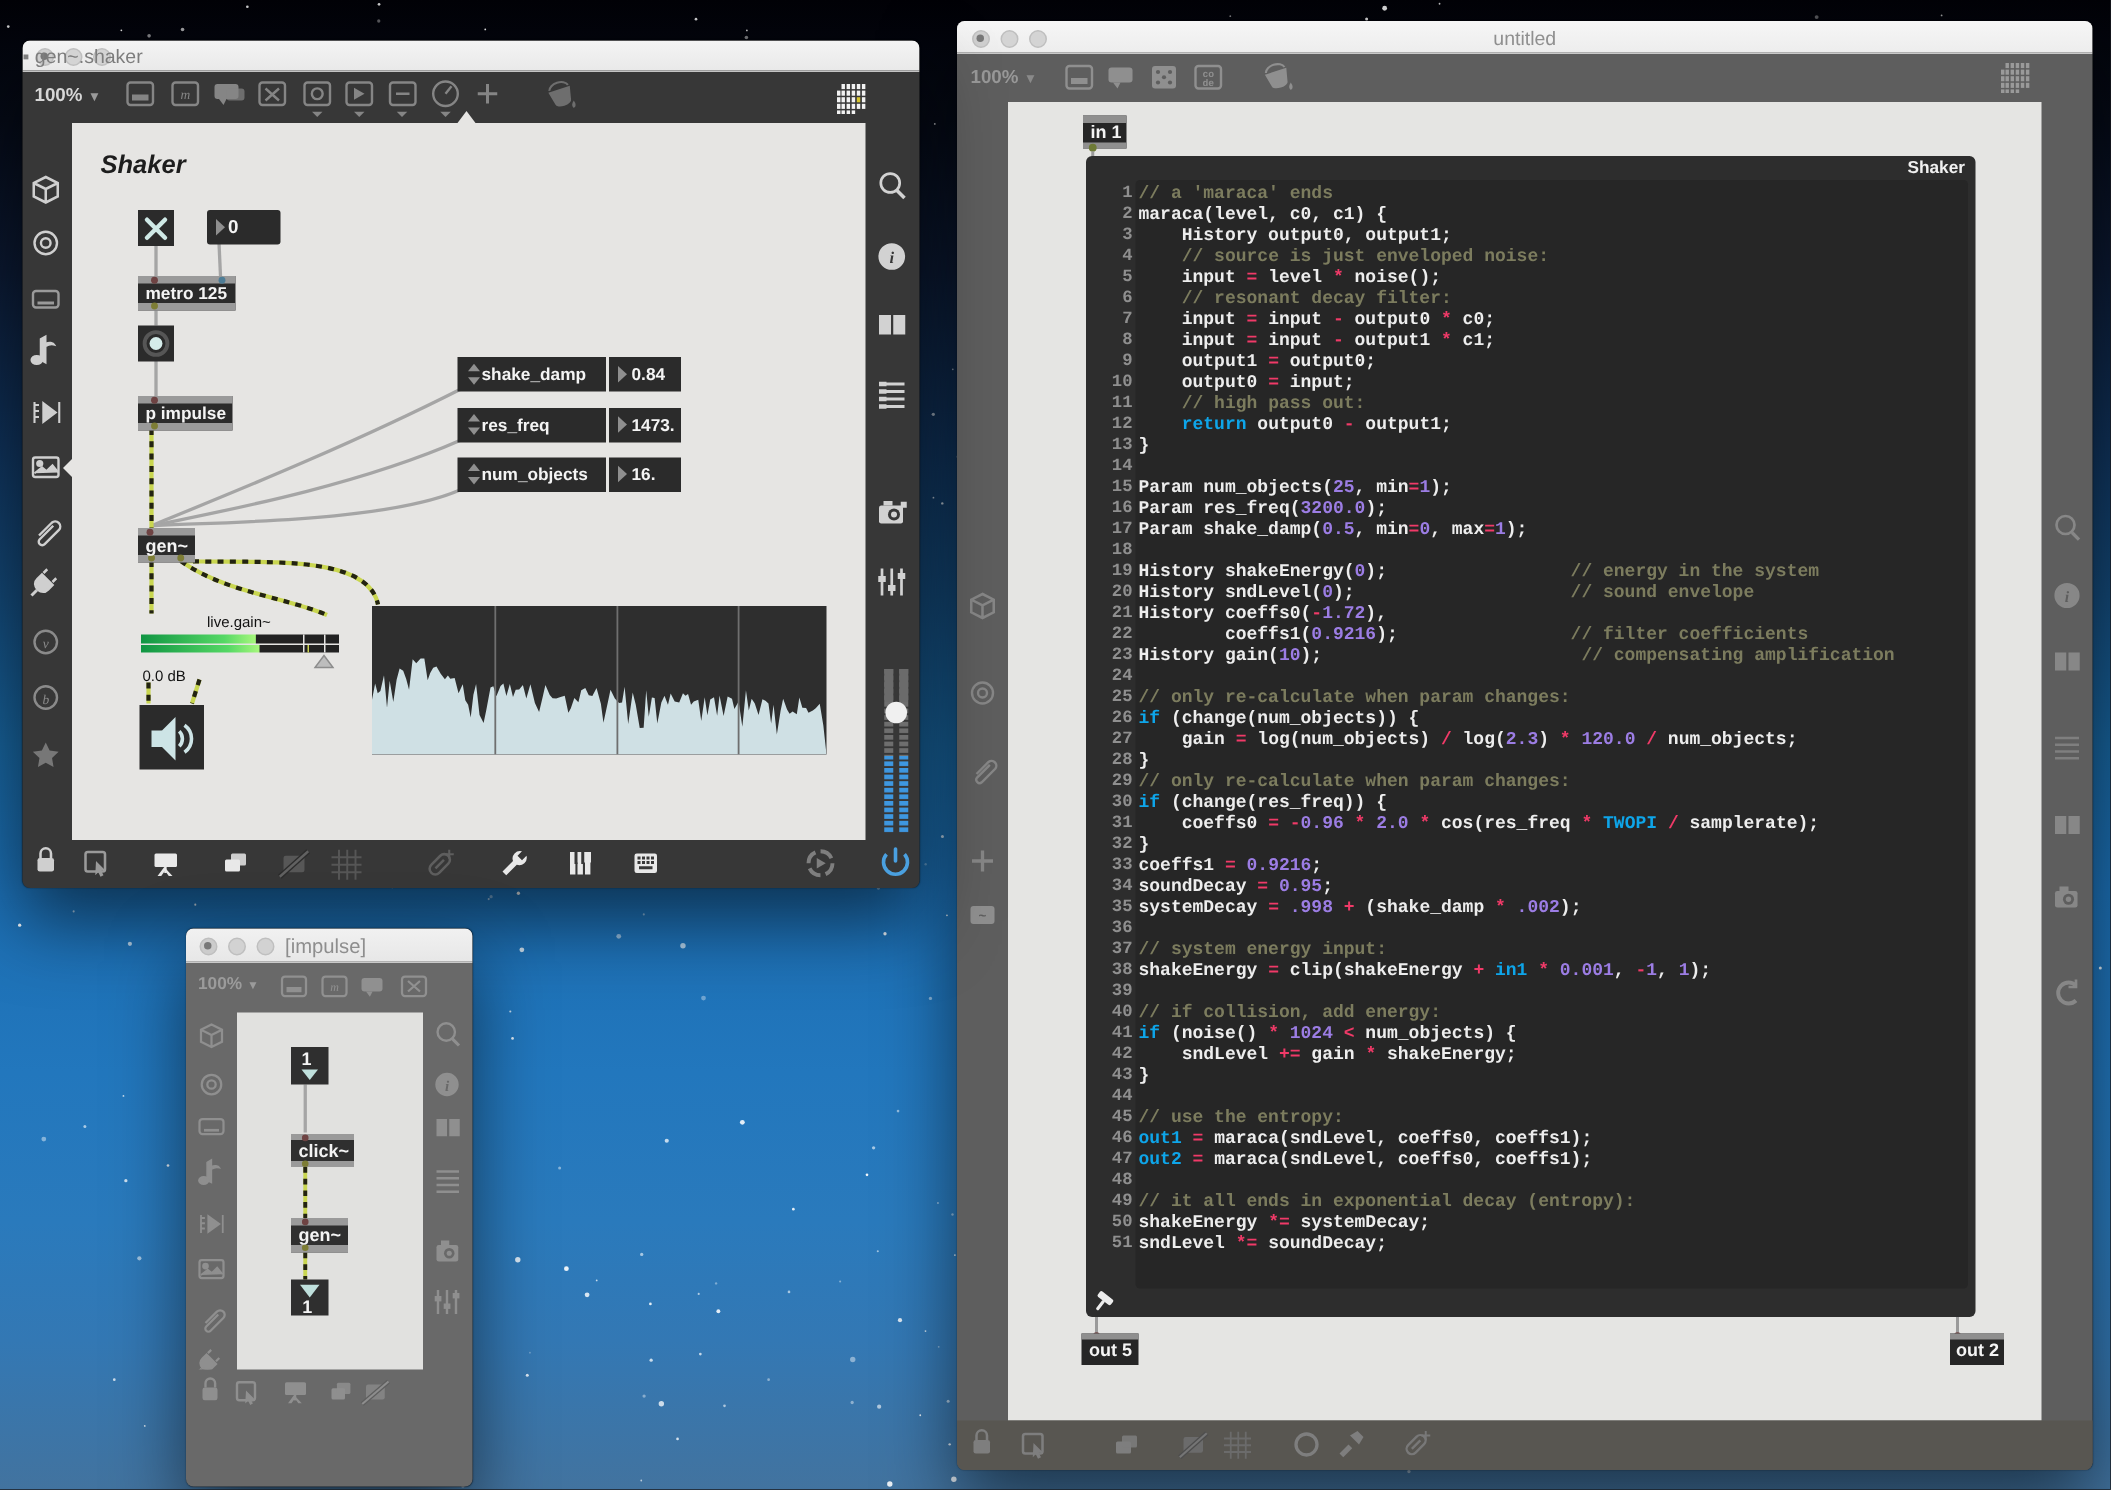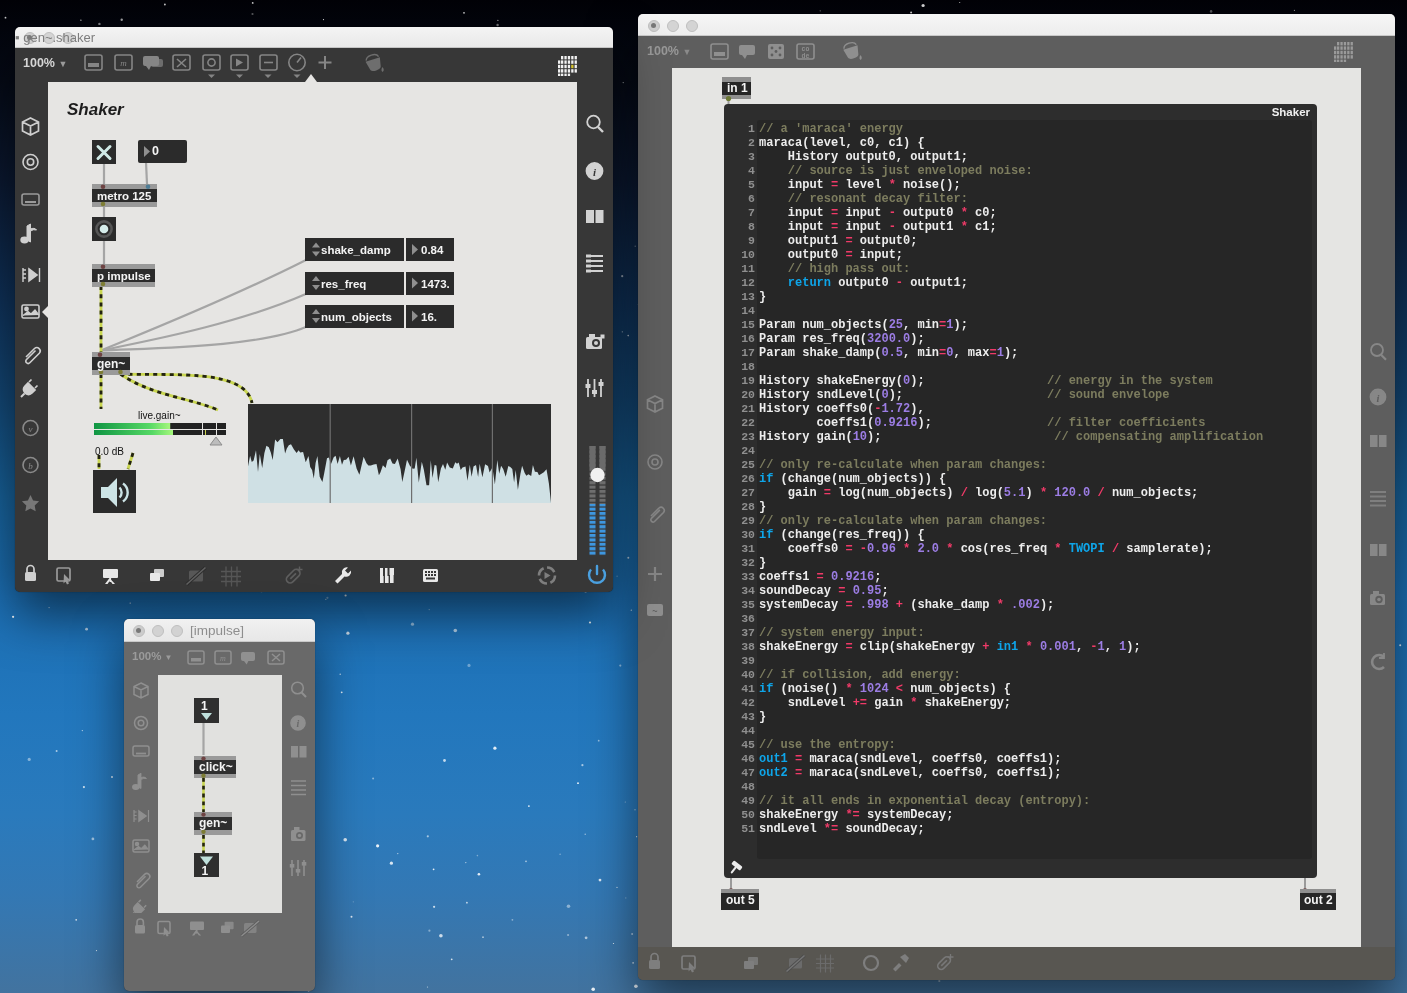--- a/index.html
+++ b/index.html
@@ -321,20 +321,21 @@
     <circle cx="617.1" cy="576.2" r="0.8" fill="#fff" opacity="0.3"></circle>
     <circle cx="636.6" cy="836.7" r="0.6" fill="#fff" opacity="0.84"></circle>
   </svg>
 
 <div class="win" id="w3" style="left:638px;top:14px;width:757px;height:966px;background:#5e5e5e;">
   <div class="tbar" style="height:21px;background:linear-gradient(#f6f6f6,#ededed);border-bottom:1px solid #c9c9c9;"></div>
   <div class="tl" style="left:10px;top:6px;background:#cfcfcf;border:0.5px solid #bfbfbf;"></div>
   <div class="tl" style="left:29px;top:6px;background:#d4d4d4;border:0.5px solid #bfbfbf;"></div>
   <div class="tl" style="left:48px;top:6px;background:#d4d4d4;border:0.5px solid #bfbfbf;"></div>
   <div class="abs" style="left:12.5px;top:8.5px;width:5px;height:5px;border-radius:50%;background:#787878;"></div>
+  <div class="abs" style="left:0;top:4px;width:757px;text-align:center;color:#8f8f8f;font-size:13px;">untitled</div>
 
   <div class="abs" style="left:34px;top:54px;width:689px;height:879px;background:#e5e5e3;"></div>
 
   <div class="abs" style="left:9px;top:30px;color:#989898;font-size:12.5px;font-weight:bold;">100% <span style="font-size:9px;color:#8a8a8a;">▼</span></div>
   <svg class="abs" style="left:0px;top:24px" width="740" height="30" fill="none" stroke="#8f8f8f" stroke-width="1.6">
     <g>
         <rect x="73" y="6" width="17" height="15" rx="2"></rect>
         <rect x="76" y="14" width="11" height="4" fill="#8f8f8f" stroke="none"></rect>
       </g>
     <g fill="#8f8f8f" stroke="none">
@@ -562,21 +563,21 @@
 42
 43
 44
 45
 46
 47
 48
 49
 50
 51</pre>
-<pre id="code"><span class="c">// a 'maraca' energy</span>
+<pre id="code"><span class="c">// a 'maraca' ends</span>
 maraca(level, c0, c1) {
     History output0, output1;
     <span class="c">// source is just enveloped noise:</span>
     input <span class="o">=</span> level <span class="o">*</span> noise();
     <span class="c">// resonant decay filter:</span>
     input <span class="o">=</span> input <span class="o">-</span> output0 <span class="o">*</span> c0;
     input <span class="o">=</span> input <span class="o">-</span> output1 <span class="o">*</span> c1;
     output1 <span class="o">=</span> output0;
     output0 <span class="o">=</span> input;
     <span class="c">// high pass out:</span>
@@ -588,21 +589,21 @@
 Param shake_damp(<span class="n">0.5</span>, min<span class="o">=</span><span class="n">0</span>, max<span class="o">=</span><span class="n">1</span>);
 
 History shakeEnergy(<span class="n">0</span>);                 <span class="c">// energy in the system</span>
 History sndLevel(<span class="n">0</span>);                    <span class="c">// sound envelope</span>
 History coeffs0(<span class="o">-</span><span class="n">1.72</span>),
         coeffs1(<span class="n">0.9216</span>);                <span class="c">// filter coefficients</span>
 History gain(<span class="n">10</span>);                        <span class="c">// compensating amplification</span>
 
 <span class="c">// only re-calculate when param changes:</span>
 <span class="k">if</span> (change(num_objects)) {
-    gain <span class="o">=</span> log(num_objects) <span class="o">/</span> log(<span class="n">5.1</span>) <span class="o">*</span> <span class="n">120.0</span> <span class="o">/</span> num_objects;
+    gain <span class="o">=</span> log(num_objects) <span class="o">/</span> log(<span class="n">2.3</span>) <span class="o">*</span> <span class="n">120.0</span> <span class="o">/</span> num_objects;
 }
 <span class="c">// only re-calculate when param changes:</span>
 <span class="k">if</span> (change(res_freq)) {
     coeffs0 <span class="o">=</span> <span class="o">-</span><span class="n">0.96</span> <span class="o">*</span> <span class="n">2.0</span> <span class="o">*</span> cos(res_freq <span class="o">*</span> <span class="k">TWOPI</span> <span class="o">/</span> samplerate);
 }
 coeffs1 <span class="o">=</span> <span class="n">0.9216</span>;
 soundDecay <span class="o">=</span> <span class="n">0.95</span>;
 systemDecay <span class="o">=</span> <span class="n">.998</span> <span class="o">+</span> (shake_damp <span class="o">*</span> <span class="n">.002</span>);
 
 <span class="c">// system energy input:</span>

